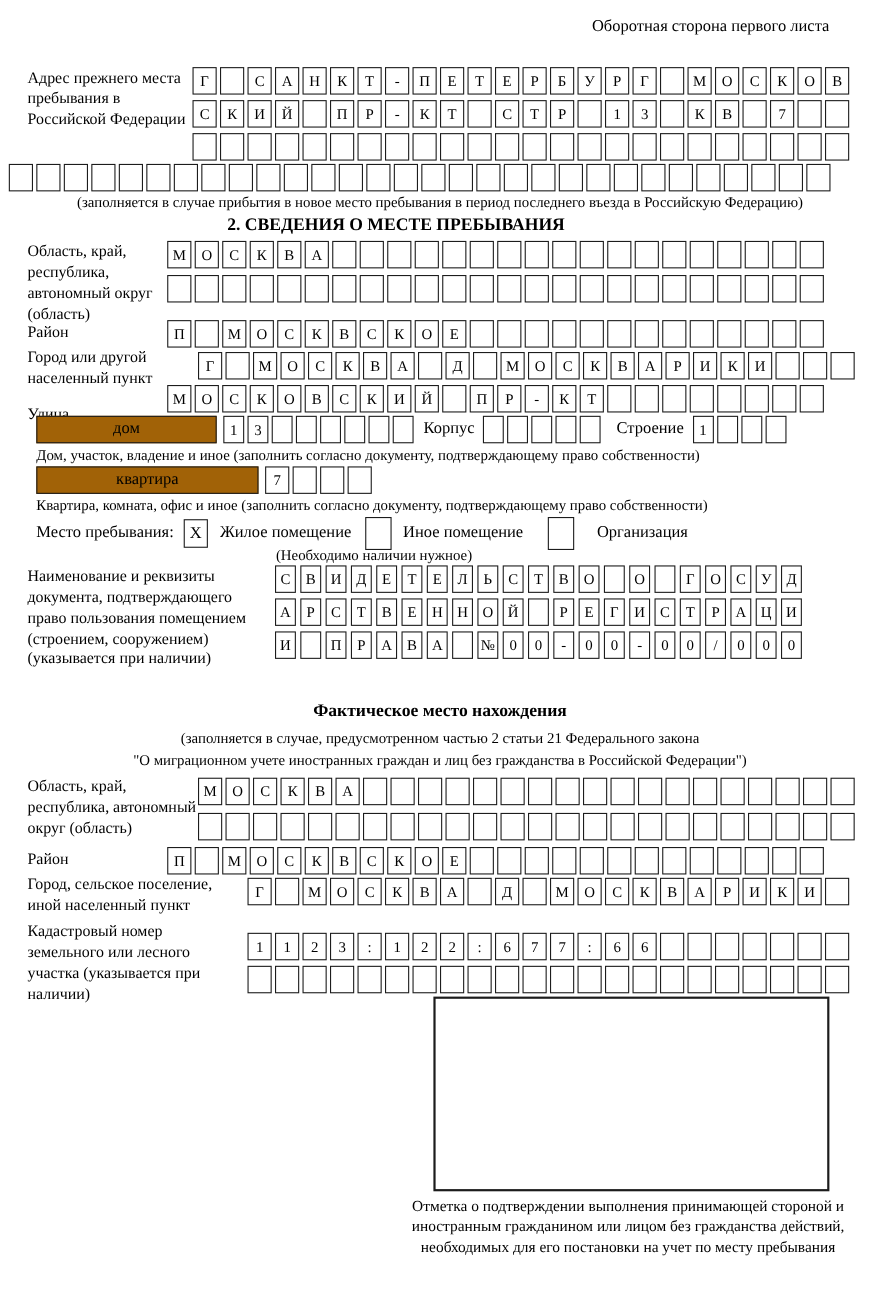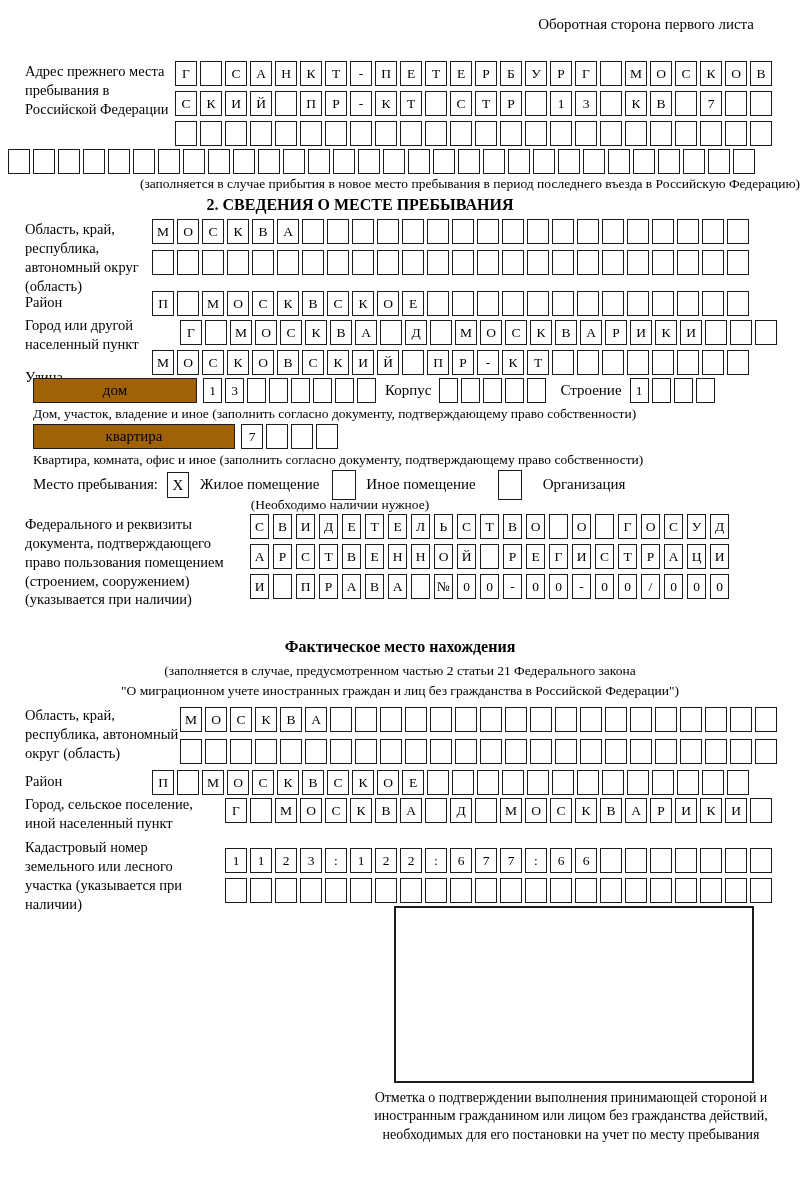--- a/index.html
+++ b/index.html
@@ -137,21 +137,21 @@
       <span class="cell"></span>
       <span class="cell"></span>
       <span class="cell"></span>
       <span class="cell"></span>
       <span class="cell"></span>
       <span class="cell"></span>
       <span class="cell"></span>
       <span class="cell"></span>
       <span class="cell"></span>
     </div>
-  <div class="abs cap cap-c" style="top:176px;left:0;width:800px;text-align:right;">(заполняется в случае прибытия в новое место пребывания в период последнего въезда в Российскую Федерацию)</div>
+  <div class="abs cap cap-c" style="top:176px;left:0;width:800px;">(заполняется в случае прибытия в новое место пребывания в период последнего въезда в Российскую Федерацию)</div>
 
   <div class="abs ttl" style="top:196px;left:0;width:720px;">2. СВЕДЕНИЯ О МЕСТЕ ПРЕБЫВАНИЯ</div>
 
   <div class="abs lbl" style="top:220px;left:25px;width:125px;">Область, край, республика, автономный округ (область)</div>
   <div class="abs cellrow" style="top:219px;left:152px;">
       <span class="cell">М</span>
       <span class="cell">О</span>
       <span class="cell">С</span>
       <span class="cell">К</span>
       <span class="cell">В</span>
@@ -331,21 +331,21 @@
     <div class="lbl" style="font-size:15px;margin-right:9px;">Место пребывания:</div>
     <span class="chk" style="width:20px;height:24px;margin-right:11px;">X</span>
     <div class="lbl" style="font-size:15px;margin-right:13px;">Жилое помещение</div>
     <span class="chk" style="margin-right:10px;"></span>
     <div class="lbl" style="font-size:15px;margin-right:22px;">Иное помещение</div>
     <span class="chk" style="margin-right:21px;"></span>
     <div class="lbl" style="font-size:15px;">Организация</div>
   </div>
   <div class="abs cap cap-c" style="top:497px;left:155px;width:370px;">(Необходимо наличии нужное)</div>
 
-  <div class="abs lbl" style="top:515px;left:25px;width:222px;">Федерального и реквизиты документа, подтверждающего право пользования помещением (строением, сооружением) (указывается при наличии)</div>
+  <div class="abs lbl" style="top:515px;left:25px;width:222px;">Наименование и реквизиты документа, подтверждающего право пользования помещением (строением, сооружением) (указывается при наличии)</div>
   <div class="abs cellrow sm gap4" style="top:514px;left:250px;">
       <span class="cell">С</span>
       <span class="cell">В</span>
       <span class="cell">И</span>
       <span class="cell">Д</span>
       <span class="cell">Е</span>
       <span class="cell">Т</span>
       <span class="cell">Е</span>
       <span class="cell">Л</span>
       <span class="cell">Ь</span>

